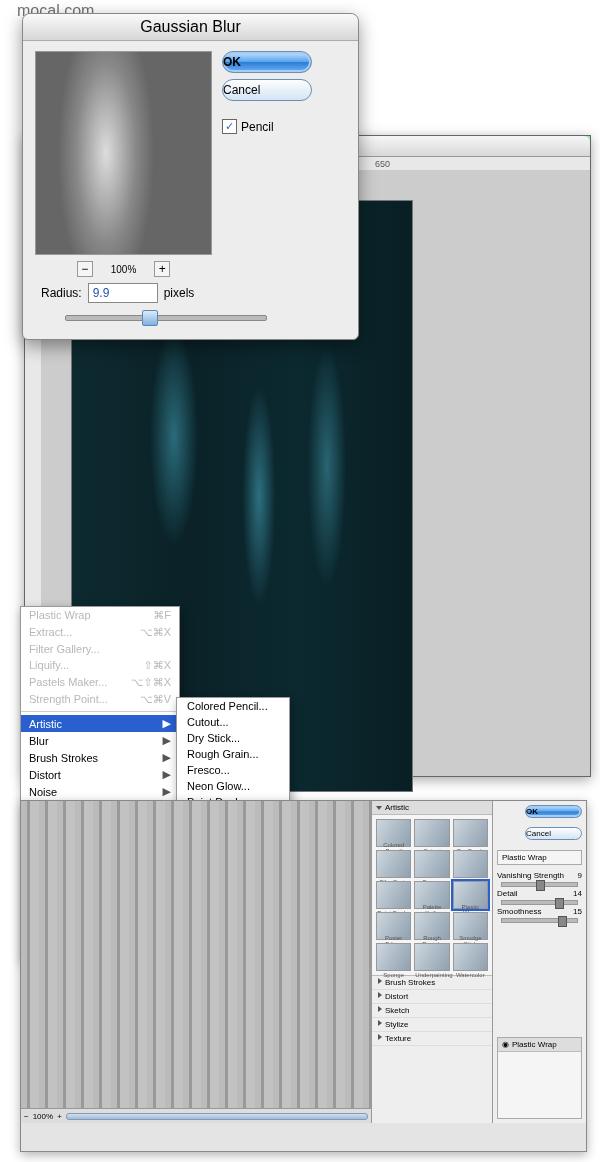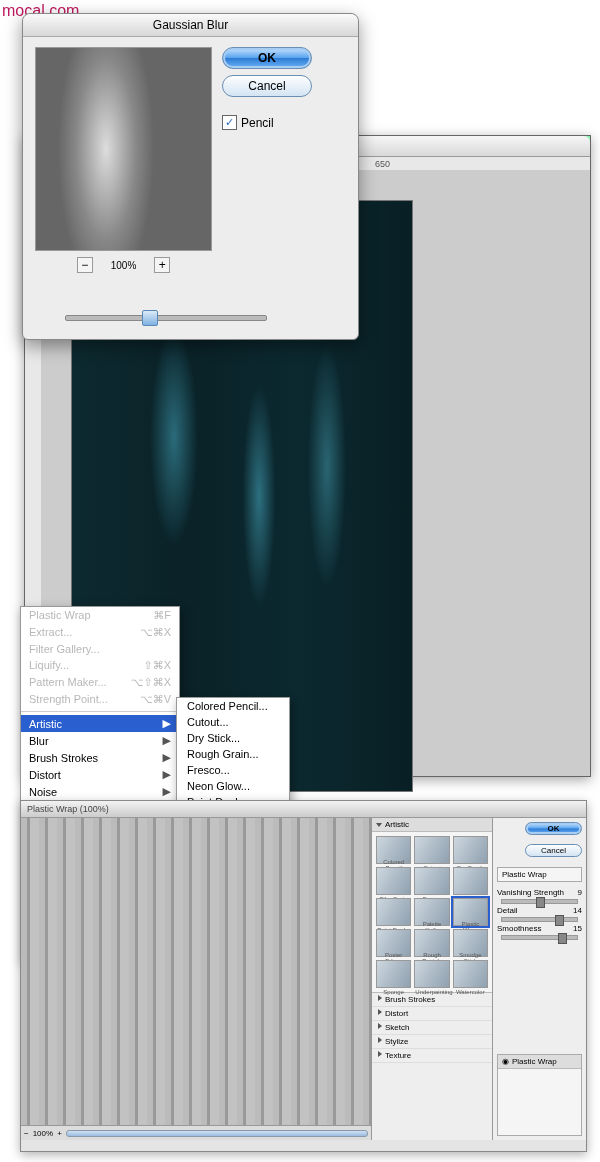--- a/index.html
+++ b/index.html
@@ -1,33 +1,33 @@
 <!DOCTYPE html>
 <html><head>
 <meta charset="utf-8">
 <style>
 body{margin:0;font-family:"Lucida Grande",Arial,sans-serif;font-size:11px;background:#fff;color:#000;width:600px}
-.watermark{font:16px Arial;color:#be185d;margin:2px 0 0 2px}
+.watermark{font:16px Arial;color:#737373;margin:2px 0 0 17px}
 
 .docwin{position:absolute;left:24px;top:135px;width:565px;height:640px;border:1px solid #666;box-shadow:0 3px 12px rgba(0,0,0,.35);background:#86efac}
 .doc-title{background:linear-gradient(#f6f6f6,#d8d8d8);padding:4px 8px;font-size:11px;color:#333;border-bottom:1px solid #999;border-radius:6px 6px 0 0;text-align:center}
 .ruler-h{height:16px;background:#e8e8e8;border-bottom:1px solid #999;font-size:9px;color:#555;position:relative;overflow:hidden}
 .ruler-h span{position:absolute;top:2px}
 .ruler-v{width:16px;position:absolute;left:0;top:34px;bottom:0;background:#e8e8e8;border-right:1px solid #999}
 .canvas-area{position:absolute;left:16px;top:34px;right:0;bottom:0;background:#ccc;display:flex;align-items:flex-start;justify-content:flex-start;padding:30px}
 .canvas{width:340px;height:590px;background:radial-gradient(ellipse 40px 180px at 30% 40%,#2a6b7a 0%,transparent 60%),radial-gradient(ellipse 30px 200px at 55% 50%,#2d7080 0%,transparent 55%),radial-gradient(ellipse 35px 220px at 75% 45%,#296572 0%,transparent 55%),linear-gradient(90deg,#0d2a30,#0a2228,#0c2930,#081f24);border:1px solid #777}
 
 .gblur{position:absolute;left:22px;top:13px;width:335px;height:325px;background:#ededed;border:1px solid #888;border-radius:8px 8px 6px 6px;box-shadow:0 6px 18px rgba(0,0,0,.4)}
-.gblur-title{text-align:center;padding:4px 0;font-size:12px;background:linear-gradient(#fafafa,#d7d7d7);border-radius:8px 8px 0 0;border-bottom:1px solid #aaa}
+.gblur-title{text-align:center;padding:4px 0;font-size:16px;background:linear-gradient(#fafafa,#d7d7d7);border-radius:8px 8px 0 0;border-bottom:1px solid #aaa}
 .gblur-body{display:flex;padding:10px 12px}
 .preview-box{width:175px;height:202px;border:1px solid #999;background:radial-gradient(ellipse 60px 180px at 40% 50%,#ddd 0%,#888 50%,#666 80%),linear-gradient(#999,#777)}
 .zoom-row{display:flex;justify-content:center;gap:18px;align-items:center;margin:6px 0;font-size:10px}
 .zoom-btn{width:14px;height:14px;border:1px solid #999;background:#f5f5f5;display:flex;align-items:center;justify-content:center;font-size:12px;line-height:1}
 .gblur-right{margin-left:10px}
-.mac-btn{display:block;width:88px;padding:3px 0;margin-bottom:6px;border:1px solid #6a8fb5;border-radius:11px;text-align:center;font-size:12px;background:linear-gradient(#fdfefe,#d4e4f4);color:#000}
+.mac-btn{display:block;width:88px;padding:3px 0;margin-bottom:6px;border:1px solid #6a8fb5;border-radius:11px;font-size:12px;background:linear-gradient(#fdfefe,#d4e4f4);color:#000}
 .mac-btn.primary{background:linear-gradient(#c7e3ff,#5ba5ef 48%,#2d7dd6 52%,#6bb0f5);color:#000;font-weight:bold;box-shadow:0 0 0 2px #a7cdf3 inset}
 .chk{margin-top:18px;font-size:12px;display:flex;align-items:center;gap:4px}
 .chk .box{width:13px;height:13px;border:1px solid #666;background:#fff;display:flex;align-items:center;justify-content:center;color:#2a6ac4;font-size:11px}
 .radius-row{position:absolute;bottom:36px;left:18px;font-size:12px;display:flex;align-items:center;gap:6px}
 .radius-row input{width:60px;font-size:12px;padding:2px 4px;border:1px solid #888;background:#fff;color:#2953a6}
 .slider{position:absolute;bottom:18px;left:42px;width:200px;height:4px;background:#bbb;border:1px solid #888;border-radius:2px}
 .slider .thumb{position:absolute;top:-6px;left:38%;width:14px;height:14px;border-radius:2px;background:linear-gradient(#dceaf8,#7fb1e2);border:1px solid #5a89b7}
 
 .filtermenu{position:absolute;left:20px;top:606px;width:158px;background:#fff;border:1px solid #999;box-shadow:2px 4px 10px rgba(0,0,0,.35);font-size:11px}
 .filtermenu .dim{color:#b8b8b8;padding:2px 8px;display:flex;justify-content:space-between}
@@ -102,20 +102,25 @@
     </div>
     <div class="gblur-right">
       <div class="mac-btn primary">OK</div>
       <div class="mac-btn">Cancel</div>
       <div class="chk">
         <span class="box">✓</span>
         <span>Pencil</span>
       </div>
     </div>
   </div>
+  <div class="radius-row">
+    <span>Radius:</span>
+    <input type="text" value="9.9" style="">
+    <span>pixels</span>
+  </div>
   <div class="slider">
       <div class="thumb"></div>
     </div>
 </div>
 
 <div class="filtermenu" id="filtermenu">
     <div class="dim">
       <span>Plastic Wrap</span>
       <span>⌘F</span>
     </div>
@@ -125,21 +130,21 @@
     </div>
     <div class="dim">
       <span>Filter Gallery...</span>
       <span></span>
     </div>
     <div class="dim">
       <span>Liquify...</span>
       <span>⇧⌘X</span>
     </div>
     <div class="dim">
-      <span>Pattern Maker...</span>
+      <span>Pastels Maker...</span>
       <span>⌥⇧⌘X</span>
     </div>
     <div class="dim">
       <span>Strength Point...</span>
       <span>⌥⌘V</span>
     </div>
     <div class="sep"></div>
     <div class="item sel">
       <span>Artistic</span>
       <span class="arrow">▶</span>
@@ -210,21 +215,20 @@
     <div class="item sel">Plastic Wrap...</div>
     <div class="item">Poster Edges...</div>
     <div class="item">Rough Pastels...</div>
     <div class="item">Smudge Stick...</div>
     <div class="item">Sponge...</div>
     <div class="item">Underpainting...</div>
     <div class="item">Watercolor...</div>
   </div>
 
 <div class="fgallery">
-  <div class="fg-title">Plastic Wrap (100%)</div>
   <div class="fg-body">
     <div class="fg-preview">
       <div class="fg-status">
         <span>−</span>
         <span>100%</span>
         <span>+</span>
         <div class="fg-scroll"></div>
       </div>
     </div>
     <div class="fg-mid">

